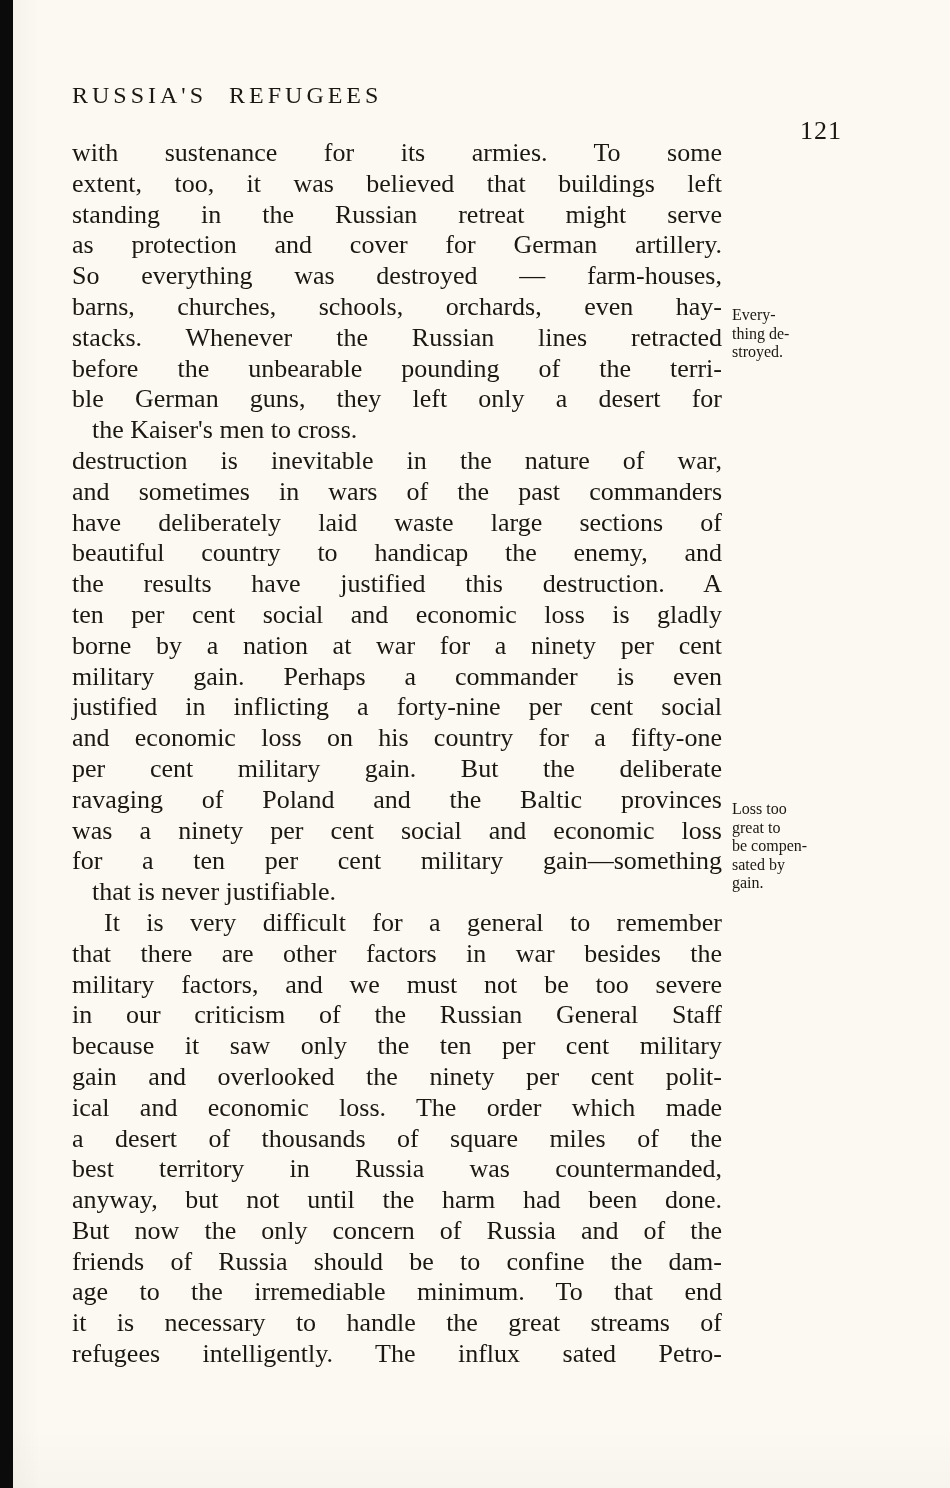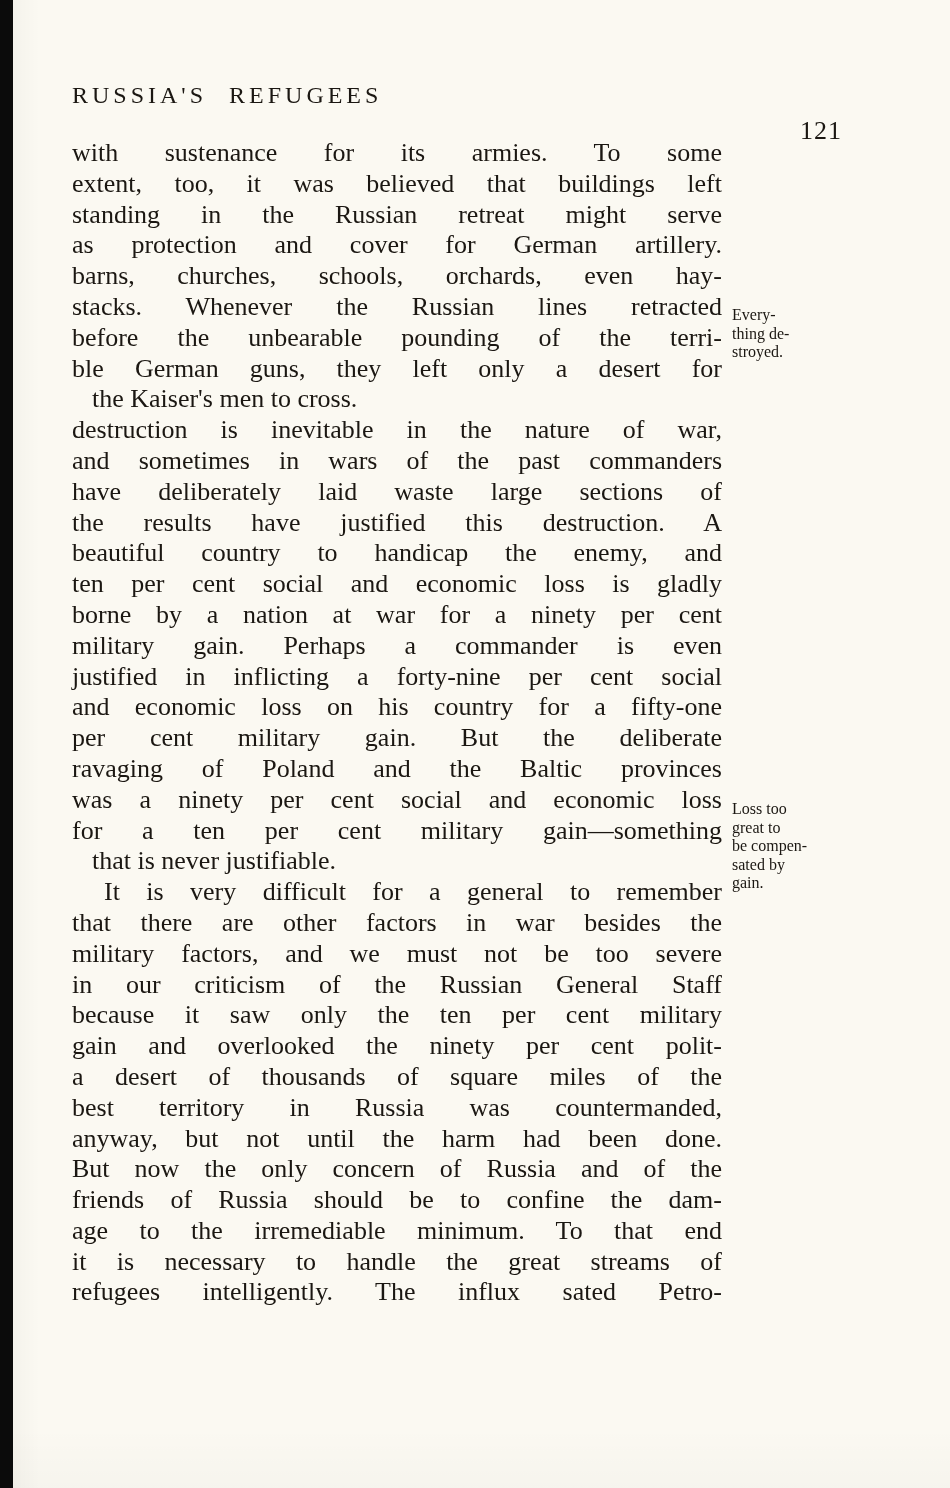--- a/index.html
+++ b/index.html
@@ -97,46 +97,48 @@
   <div class="scan-edge"></div>
   <div class="header">
     <div class="header-title">RUSSIA'S REFUGEES</div>
     <div class="page-number">121</div>
   </div>
   <div class="body-text">
       <div class="line">with sustenance for its armies.  To some</div>
       <div class="line">extent, too, it was believed that buildings left</div>
       <div class="line">standing in the Russian retreat might serve</div>
       <div class="line">as protection and cover for German artillery.</div>
+      <div class="line">So everything was destroyed — farm-houses,</div>
       <div class="line">barns, churches, schools, orchards, even hay-</div>
       <div class="line">stacks.  Whenever the Russian lines retracted</div>
       <div class="line">before the unbearable pounding of the terri-</div>
       <div class="line">ble German guns, they left only a desert for</div>
       <div class="line lastline">the Kaiser's men to cross.</div>
       <div class="line">destruction is inevitable in the nature of war,</div>
       <div class="line">and sometimes in wars of the past commanders</div>
       <div class="line">have deliberately laid waste large sections of</div>
+      <div class="line">beautiful country to handicap the enemy, and</div>
       <div class="line">the results have justified this destruction.  A</div>
-      <div class="line">beautiful country to handicap the enemy, and</div>
       <div class="line">ten per cent social and economic loss is gladly</div>
       <div class="line">borne by a nation at war for a ninety per cent</div>
       <div class="line">military gain.  Perhaps a commander is even</div>
       <div class="line">justified in inflicting a forty-nine per cent social</div>
       <div class="line">and economic loss on his country for a fifty-one</div>
       <div class="line">per cent military gain.  But the deliberate</div>
       <div class="line">ravaging of Poland and the Baltic provinces</div>
       <div class="line">was a ninety per cent social and economic loss</div>
       <div class="line">for a ten per cent military gain—something</div>
       <div class="line lastline">that is never justifiable.</div>
       <div class="line indent">It is very difficult for a general to remember</div>
       <div class="line">that there are other factors in war besides the</div>
       <div class="line">military factors, and we must not be too severe</div>
       <div class="line">in our criticism of the Russian General Staff</div>
       <div class="line">because it saw only the ten per cent military</div>
       <div class="line">gain and overlooked the ninety per cent polit-</div>
+      <div class="line">ical and economic loss.  The order which made</div>
       <div class="line">a desert of thousands of square miles of the</div>
       <div class="line">best territory in Russia was countermanded,</div>
       <div class="line">anyway, but not until the harm had been done.</div>
       <div class="line">But now the only concern of Russia and of the</div>
       <div class="line">friends of Russia should be to confine the dam-</div>
       <div class="line">age to the irremediable minimum.  To that end</div>
       <div class="line">it is necessary to handle the great streams of</div>
       <div class="line">refugees intelligently.  The influx sated Petro-</div>
     </div>
 <div class="margin-note" style="top: 266px;">Every-

